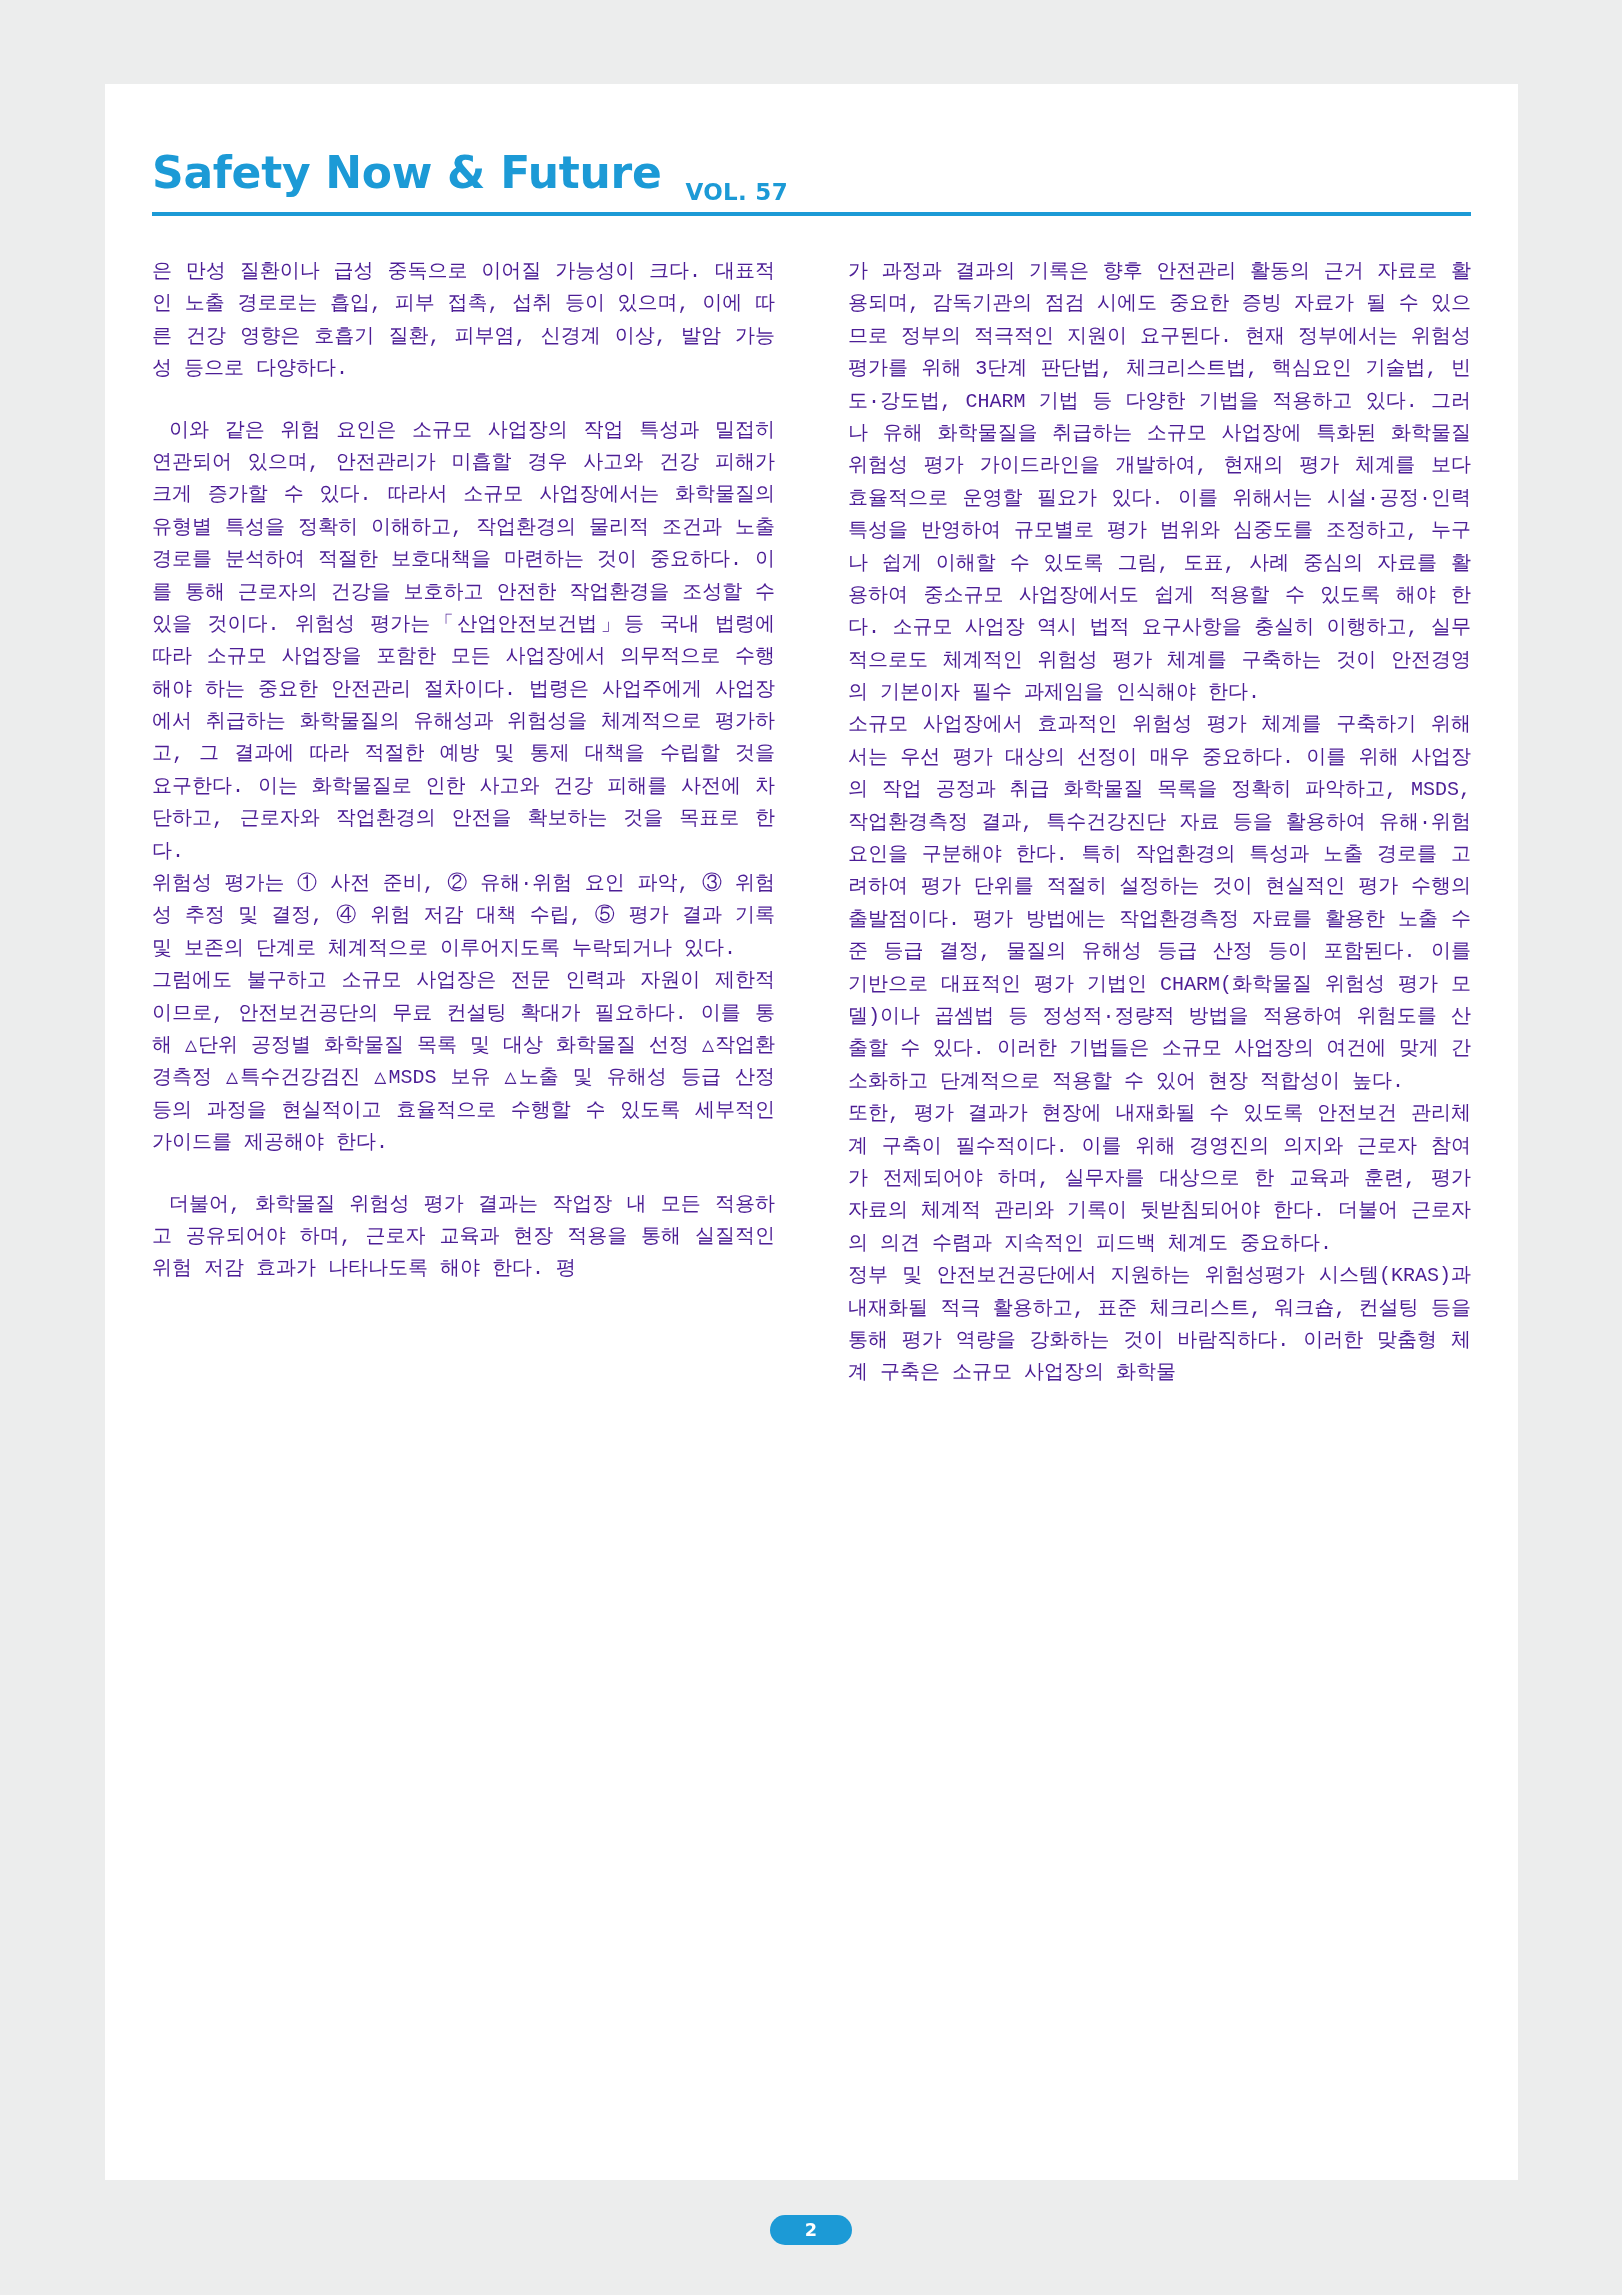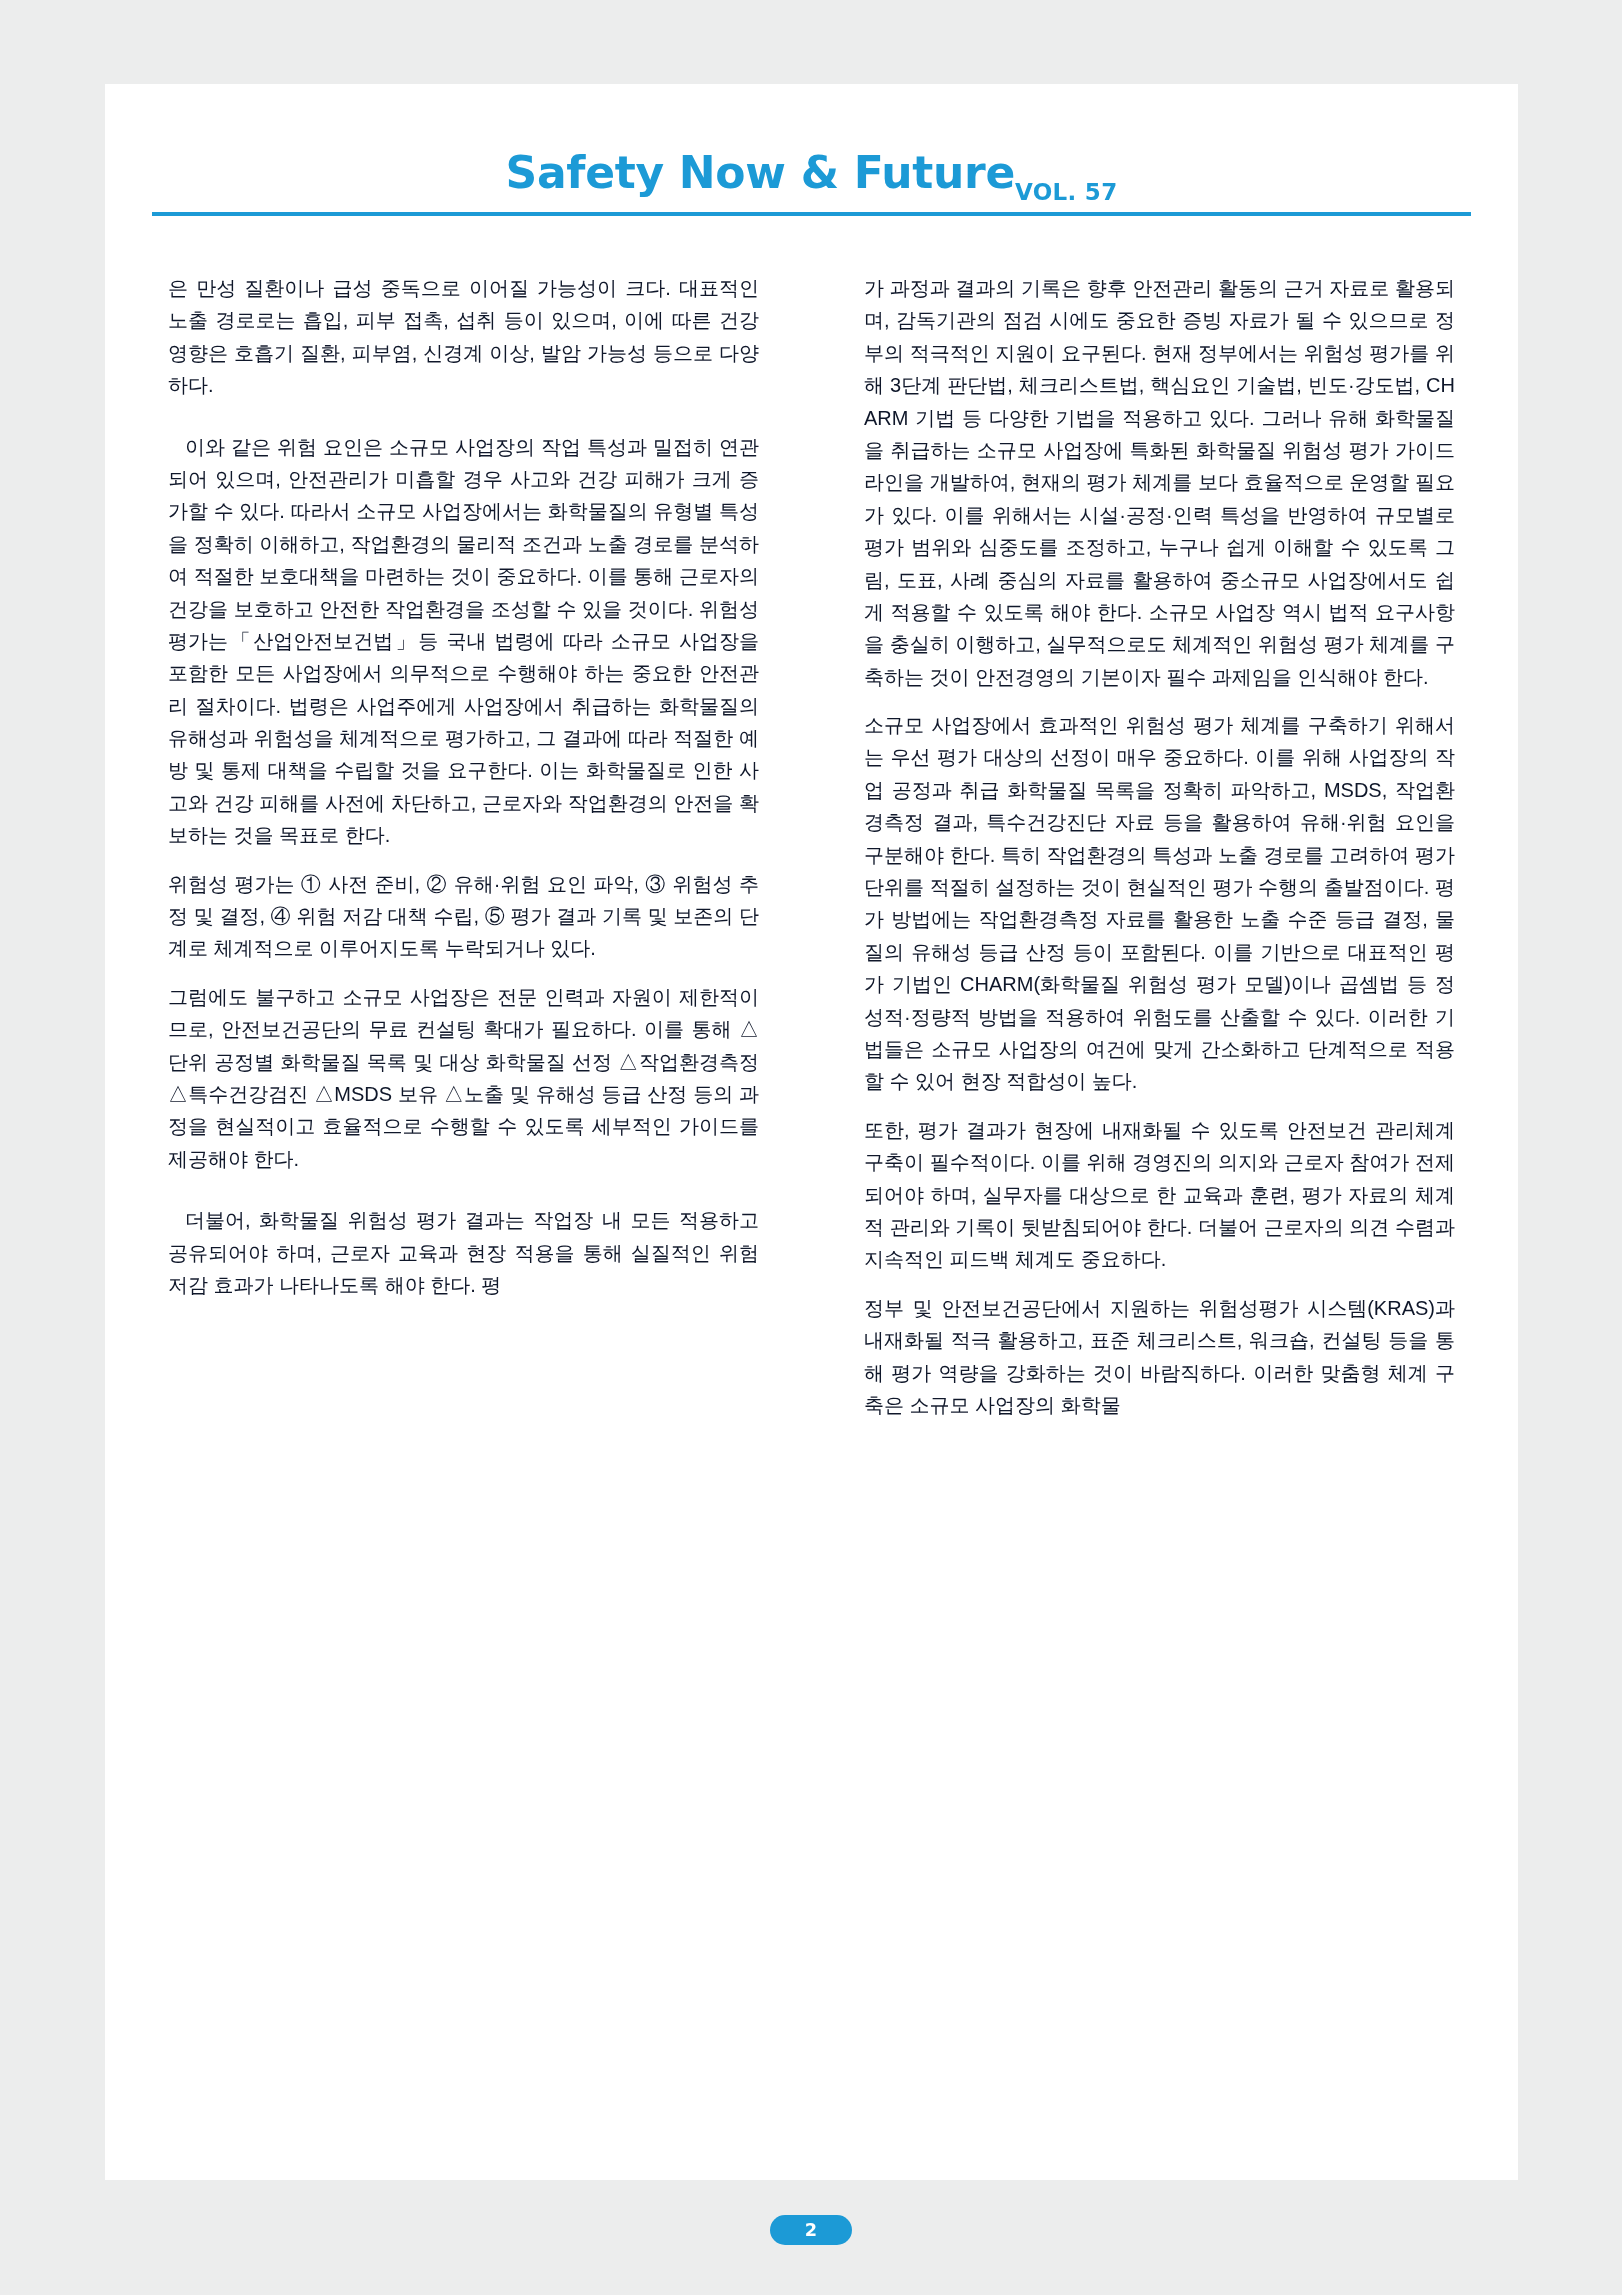--- a/index.html
+++ b/index.html
@@ -27,21 +27,22 @@
   .header {
     position: absolute;
     left: 152px;
     top: 111px;
     width: 1319px;
     height: 105px;
     box-sizing: border-box;
     border-bottom: 4.6px solid #1c9ad6;
     display: flex;
     align-items: flex-end;
-    justify-content: center;
+    justify-content: flex-start;
+    gap: 24px;
   }
   .header-title {
     font-family: "DejaVu Sans", sans-serif;
     font-size: 44px;
     font-weight: bold;
     color: #1c9ad6;
     letter-spacing: -0.3px;
     padding-bottom: 17px;
     line-height: 1;
   }
@@ -59,25 +60,25 @@
     left: 152px;
     top: 256px;
     width: 1319px;
     display: flex;
     justify-content: space-between;
   }
   .col {
     width: 623px;
   }
   .col p {
-    margin: 16px;
-    font-family: Liberation Sans, sans-serif;
+    margin: 0;
+    font-family: Liberation Mono, monospace;
     font-size: 20px;
     line-height: 1.62;
-    color: #0f172a;
+    color: #4c1d95;
     text-align: justify;
     text-justify: inter-character;
     word-break: break-all;
   }
   .col p.gap-before {
     margin-top: 29px;
   }
   .col p.indent {
     text-indent: 17px;
   }

